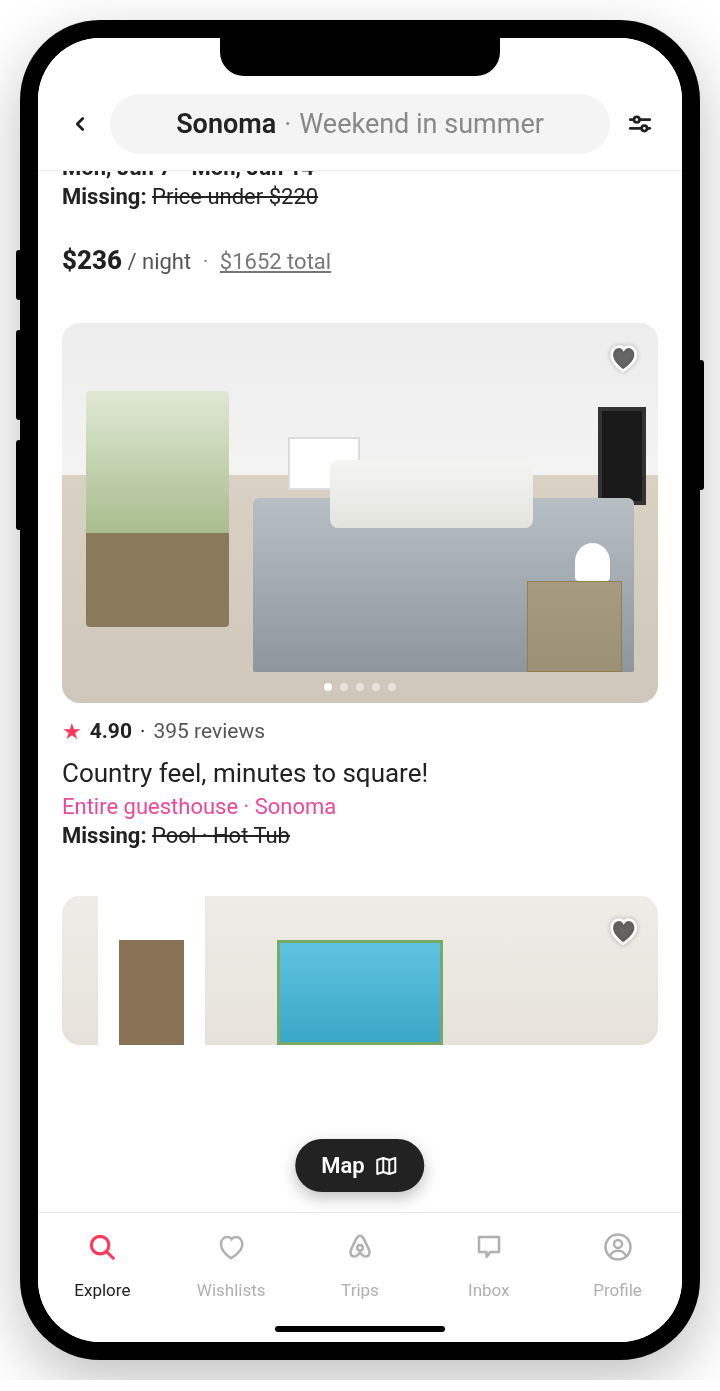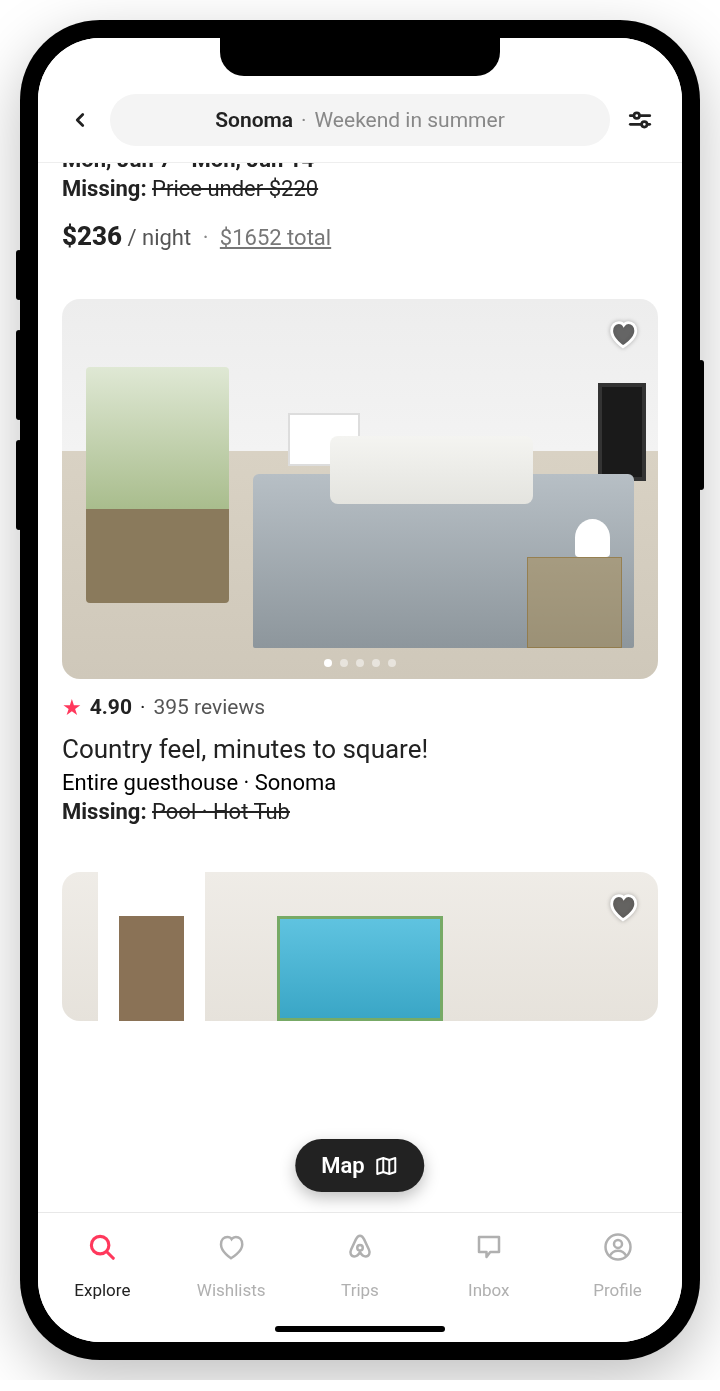--- a/index.html
+++ b/index.html
@@ -54,21 +54,21 @@
   }
   .search-pill {
     flex: 1;
     background: #f4f4f4;
     border-radius: 30px;
     padding: 14px 24px;
     display: flex;
     align-items: center;
     justify-content: center;
     gap: 8px;
-    font-size: 21px;
+    font-size: 27px;
   }
   .search-pill .loc { font-weight: 600; color: #222; }
   .search-pill .dot { color: #888; }
   .search-pill .dates { color: #888; }
   .filter-btn {
     width: 36px; height: 36px;
     display: flex; align-items: center; justify-content: center;
   }
   
   .content {
@@ -81,21 +81,21 @@
     position: absolute;
     top: -36px; 
     left: 0; right: 0;
     padding: 0 24px 180px 24px;
   }
   .listing { padding-top: 20px; }
   .dates-line { font-size: 22px; font-weight: 700; color: #222; }
   .missing-line { font-size: 22px; color: #222; margin-top: 4px; }
   .missing-line .lbl { font-weight: 700; }
   .missing-line .strikes { text-decoration: line-through; }
-  .price-line { margin-top: 20px; font-size: 22px; color: #555; }
+  .price-line { margin-top: 36px; font-size: 22px; color: #555; }
   .price-line .price { font-weight: 800; font-size: 26px; color: #222; }
   .price-line .per { color: #555; }
   .price-line .sep { color: #888; padding: 0 6px; }
   .price-line .total { color: #777; text-decoration: underline; }
   .card-img {
     margin-top: 28px;
     width: 100%;
     aspect-ratio: 1.57 / 1;
     border-radius: 18px;
     overflow: hidden;
@@ -163,21 +163,21 @@
   .dots span.active { background:#fff; }
   .rating-line {
     margin-top: 16px;
     display:flex; align-items:center; gap:8px;
     font-size: 21px; color:#222;
   }
   .rating-line .star { color:#ff385c; font-size:22px; }
   .rating-line .rv { font-weight:700; }
   .rating-line .count { color:#555;text-align:right; }
   .title { font-size: 26px; color:#222; margin-top: 14px; }
-  .subtype { font-size: 22px; color:#000000; margin-top: 6px; }
+  .subtype { font-size: 22px; color:#ec4899; margin-top: 6px; }
   
   .card-img.partial {
     margin-top: 28px;
     aspect-ratio: 4/1;
   }
   .room2 {
     position:absolute; inset:0;
     background: linear-gradient(180deg,#efece7 0%,#e6e2db 100%);
   }
   .painting {

